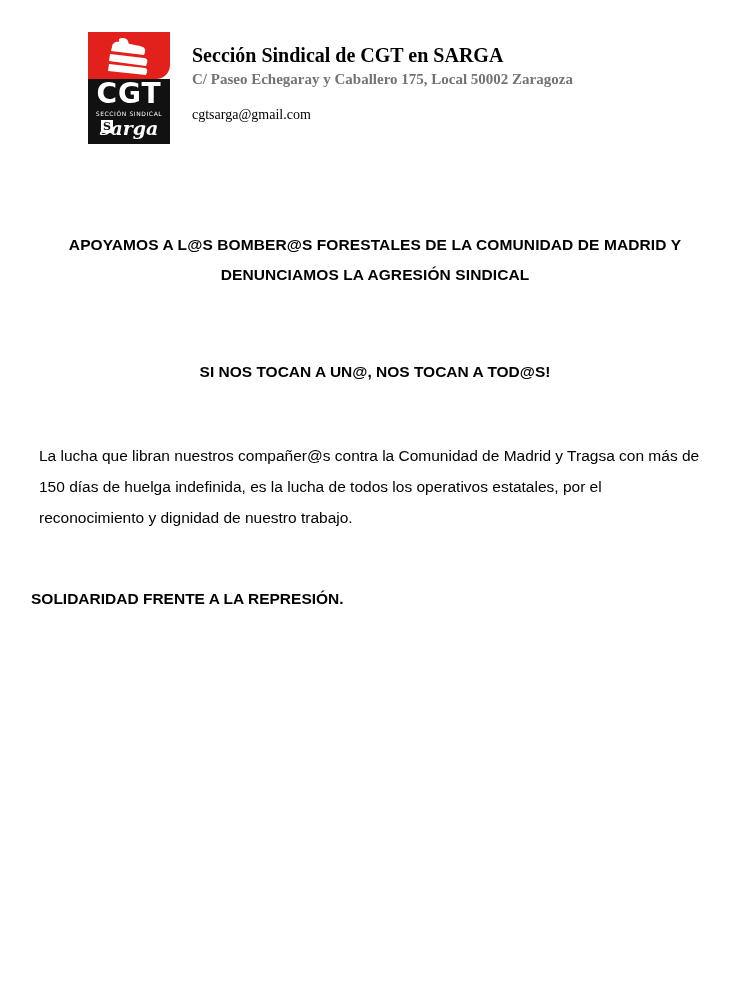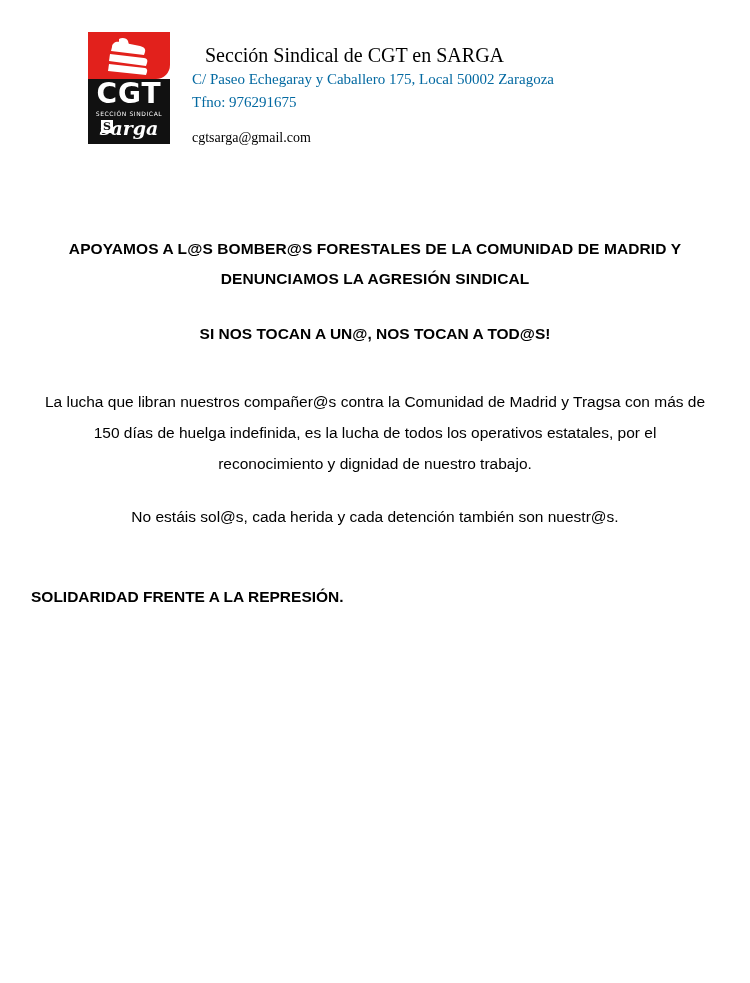--- a/index.html
+++ b/index.html
@@ -111,33 +111,32 @@
     line-height: 13px;
     text-align: center;
   }
 
   .header-text {
     margin-left: 22px;
     padding-top: 14px;
   }
   .org-name {
     font-family: "Liberation Serif", serif;
-    font-weight: normal;
+    font-weight: bold;
     font-size: 20px;
     line-height: 26px;
     color: #000;
-    margin-left: 13px;
   }
   .org-address,
   .org-phone {
     font-family: "Liberation Serif", serif;
-    font-weight: normal;
+    font-weight: bold;
     font-size: 15px;
     line-height: 23px;
-    color: #0369a1;
+    color: #737373;
   }
   .org-email {
     font-family: "Liberation Serif", serif;
     font-weight: normal;
     font-size: 14px;
     line-height: 20px;
     margin-top: 14px;
     color: #000;
   }
 
@@ -151,27 +150,26 @@
     font-size: 15.5px;
     line-height: 30px;
     letter-spacing: 0.1px;
     margin-top: 86px;
   }
   .slogan {
     text-align: center;
     font-weight: bold;
     font-size: 15.5px;
     line-height: 24px;
-    margin-top: 28px;
+    margin-top: 70px;
   }
   .para {
-    text-align: center;
     font-size: 15.5px;
     line-height: 31px;
-    margin-top: 40px;
+    margin-top: 56px;
     padding: 0 8px;
   }
   .para2 {
     text-align: center;
     font-size: 15.5px;
     line-height: 28px;
     margin-top: 24px;
   }
   .closing {
     text-align: left;
@@ -203,36 +201,34 @@
         <div class="logo-cgt">CGT</div>
         <div class="logo-sub">SECCIÓN SINDICAL</div>
         <div class="logo-sarga">sarga</div>
         <div class="logo-sq">S</div>
       </div>
     </div>
 
     <div class="header-text">
       <div class="org-name">Sección Sindical de CGT en SARGA</div>
       <div class="org-address">C/ Paseo Echegaray y Caballero 175, Local 50002 Zaragoza</div>
-      <div class="org-phone">Tfno: 976291675</div>
       <div class="org-email">cgtsarga@gmail.com</div>
     </div>
 
   </div>
 
   <div class="content">
 
     <div class="headline">
       <div>APOYAMOS A L@S BOMBER@S FORESTALES DE  LA COMUNIDAD DE MADRID Y</div>
       <div>DENUNCIAMOS LA AGRESIÓN SINDICAL</div>
     </div>
 
     <div class="slogan">SI NOS TOCAN A UN@, NOS TOCAN A TOD@S!</div>
 
     <div class="para">La lucha que libran nuestros compañer@s contra la Comunidad de Madrid y Tragsa con más de 150 días de huelga indefinida, es la lucha de todos los operativos estatales,  por el reconocimiento y dignidad  de nuestro trabajo.</div>
 
-    <div class="para2">No estáis sol@s, cada herida y cada detención también son nuestr@s.</div>
 
     <div class="closing">SOLIDARIDAD FRENTE A LA REPRESIÓN.</div>
 
   </div>
 
 </div>
 
 </body></html>

